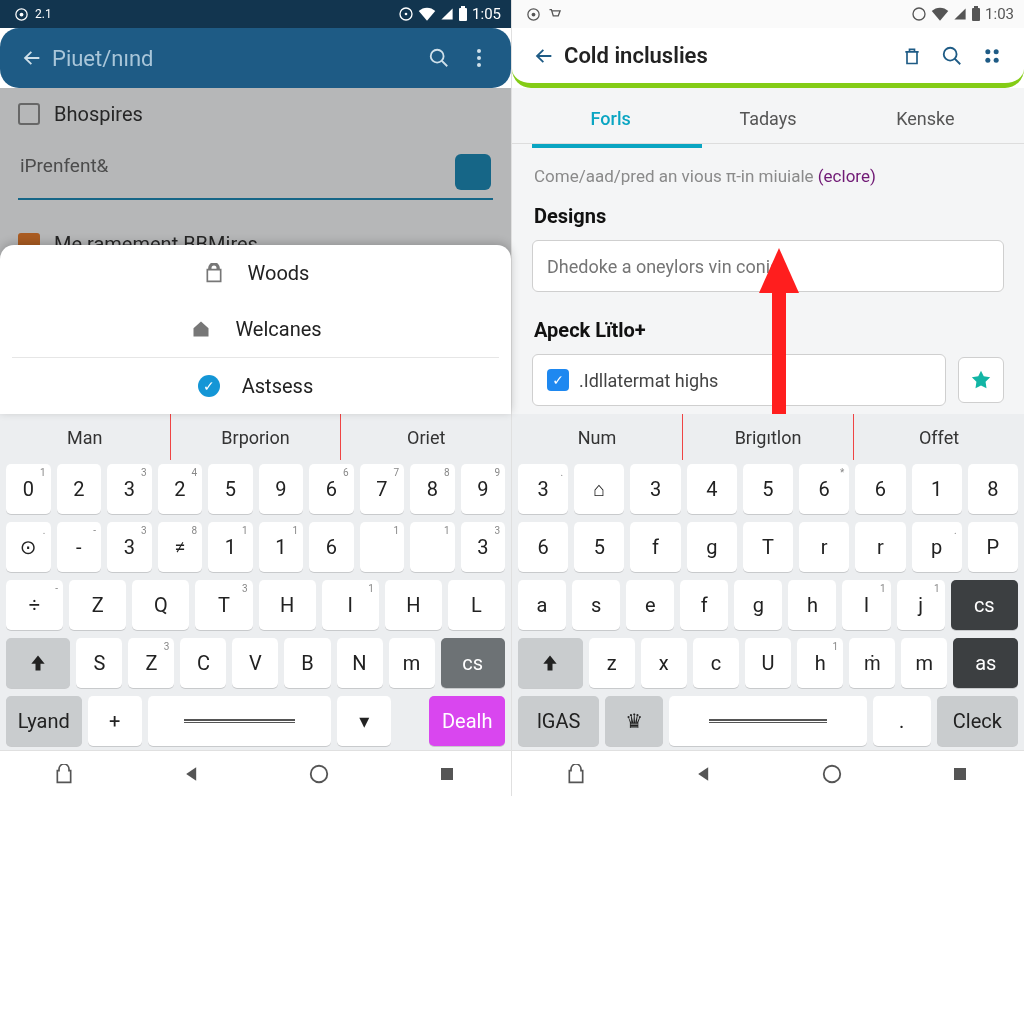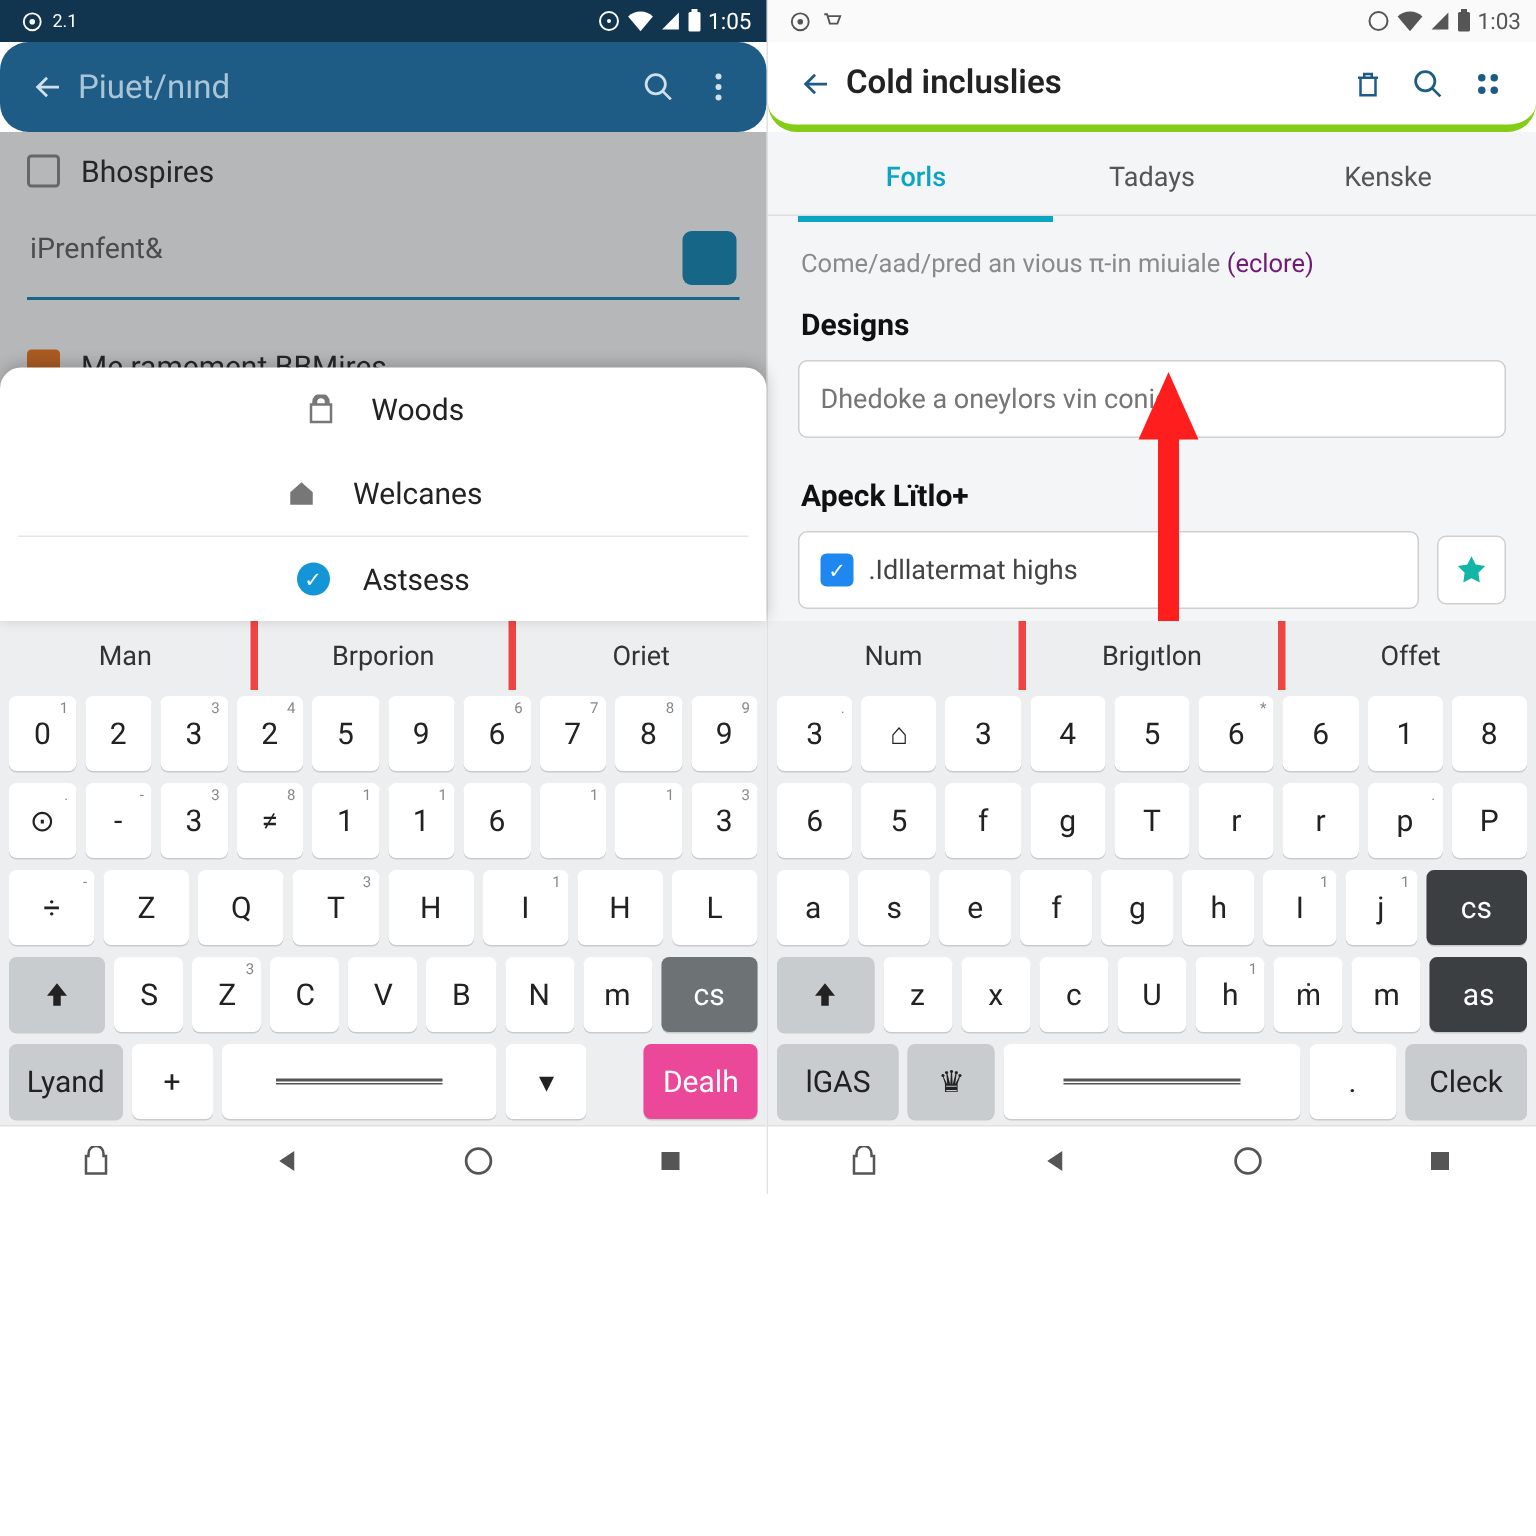--- a/index.html
+++ b/index.html
@@ -56,27 +56,27 @@
   .row2 .field { flex:1; margin:0; }
   .cb { width:22px; height:22px; border-radius:4px; background:#1e88f0; display:inline-flex; align-items:center; justify-content:center; color:#fff; font-size:14px; margin-right:10px; }
   .greenbtn { width:46px; height:46px; border:1px solid #cfcfcf; border-radius:6px; background:#fff; display:flex; align-items:center; justify-content:center; }
   .greenbtn svg { color:#13b5a5; }
 
   .big-arrow { position:absolute; left:242px; top:160px; z-index:5; pointer-events:none; }
 
   
   .kbwrap { background:#eceef0; }
   .sugbar { display:flex; height:46px; }
-  .sugbar .s { flex:1; display:flex; align-items:center; justify-content:center; font-size:18px; color:#333; border-right:5px solid #ef4444; }
+  .sugbar .s { flex:1; display:flex; align-items:center; justify-content:center; font-size:18px; color:#333; border-right:1px solid #ef4444; }
   .sugbar .s:last-child { border-right:none; }
   .krow { display:flex; gap:6px; padding:4px 6px; }
   .key  { flex:1; height:50px; background:#fff; border-radius:5px; box-shadow:0 1px 0 rgba(0,0,0,.15); display:flex; align-items:center; justify-content:center; font-size:20px; color:#222; position:relative; }
   .key .sup { position:absolute; top:3px; right:5px; font-size:10px; color:#888; }
   .key.dark { background:#c9ccce; }
-  .key.blue { background:#ec4899; color:#fff;margin-left:32px; }
+  .key.blue { background:#d946ef; color:#fff;margin-left:32px; }
   .key.wide { flex:1.4; }
   .key.space{ flex:3.4; }
   .spacevis { width:60%; height:4px; border-top:2px solid #555; border-bottom:1px solid #555; }
 
   
   .navbar { height:46px; background:#fff; display:flex; align-items:center; justify-content:space-around; border-top:1px solid #e0e0e0; }
   .navbar .n { width:28px; height:28px; display:flex; align-items:center; justify-content:center; color:#555; }
 
   svg { display:block; }
 </style>

